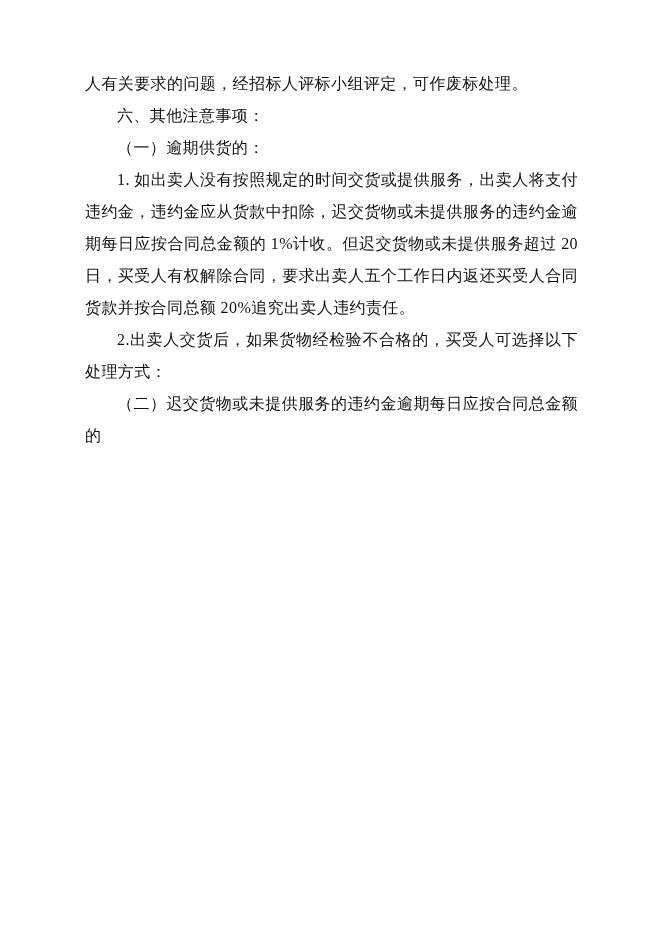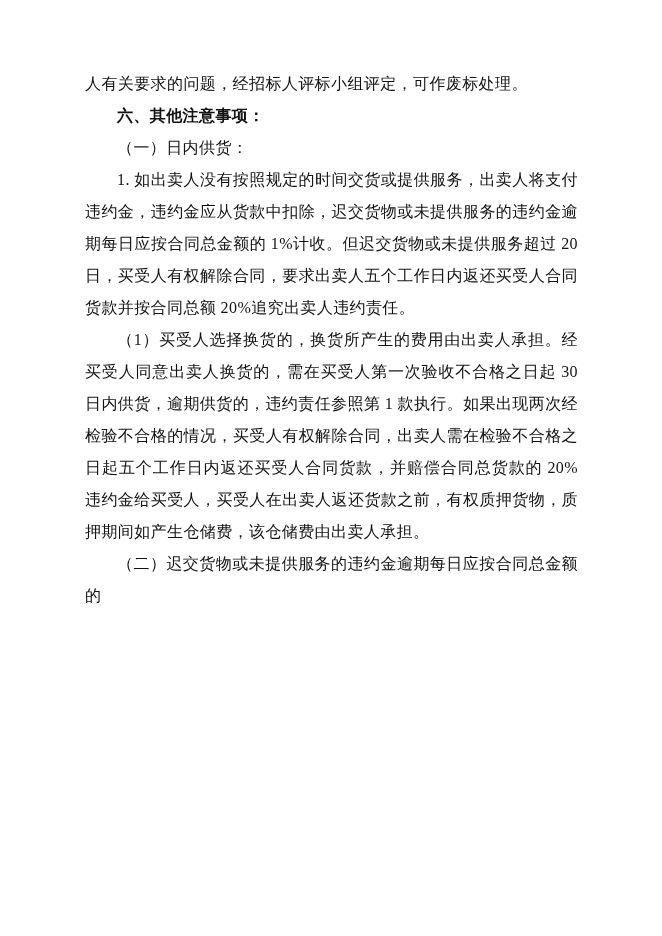--- a/index.html
+++ b/index.html
@@ -22,33 +22,33 @@
   .para {
     font-size: 16px;
     line-height: 32px;
     color: #121212;
     text-align: justify;
     text-justify: inter-ideograph;
     letter-spacing: 0.4px;
     word-break: break-all;
   }
   .indent { text-indent: 2em; }
-  .bold { font-weight: bold; }
+  .bold { font-weight: normal; }
 </style>
 </head>
 <body>
 
 <div class="page">
   <p class="para">人有关要求的问题，经招标人评标小组评定，可作废标处理。</p>
 
   <p class="para indent bold">六、其他注意事项：</p>
 
-  <p class="para indent">（一）日内供货：</p>
+  <p class="para indent">（一）逾期供货的：</p>
 
   <p class="para indent">1. 如出卖人没有按照规定的时间交货或提供服务，出卖人将支付违约金，违约金应从货款中扣除，迟交货物或未提供服务的违约金逾期每日应按合同总金额的 1%计收。但迟交货物或未提供服务超过 20 日，买受人有权解除合同，要求出卖人五个工作日内返还买受人合同货款并按合同总额 20%追究出卖人违约责任。</p>
 
+  <p class="para indent">2.出卖人交货后，如果货物经检验不合格的，买受人可选择以下处理方式：</p>
 
-  <p class="para indent">（1）买受人选择换货的，换货所产生的费用由出卖人承担。经买受人同意出卖人换货的，需在买受人第一次验收不合格之日起 30 日内供货，逾期供货的，违约责任参照第 1 款执行。如果出现两次经检验不合格的情况，买受人有权解除合同，出卖人需在检验不合格之日起五个工作日内返还买受人合同货款，并赔偿合同总货款的 20%违约金给买受人，买受人在出卖人返还货款之前，有权质押货物，质押期间如产生仓储费，该仓储费由出卖人承担。</p>
 
 
 
   <p class="para indent">（二）迟交货物或未提供服务的违约金逾期每日应按合同总金额的</p>
 </div>
 
 </body></html>

